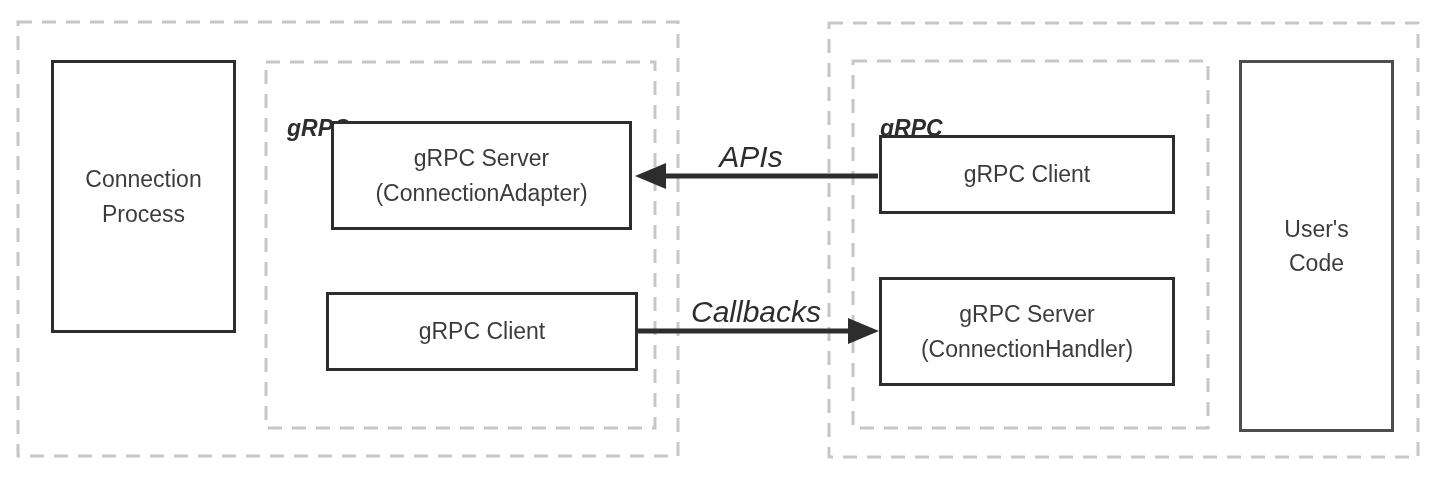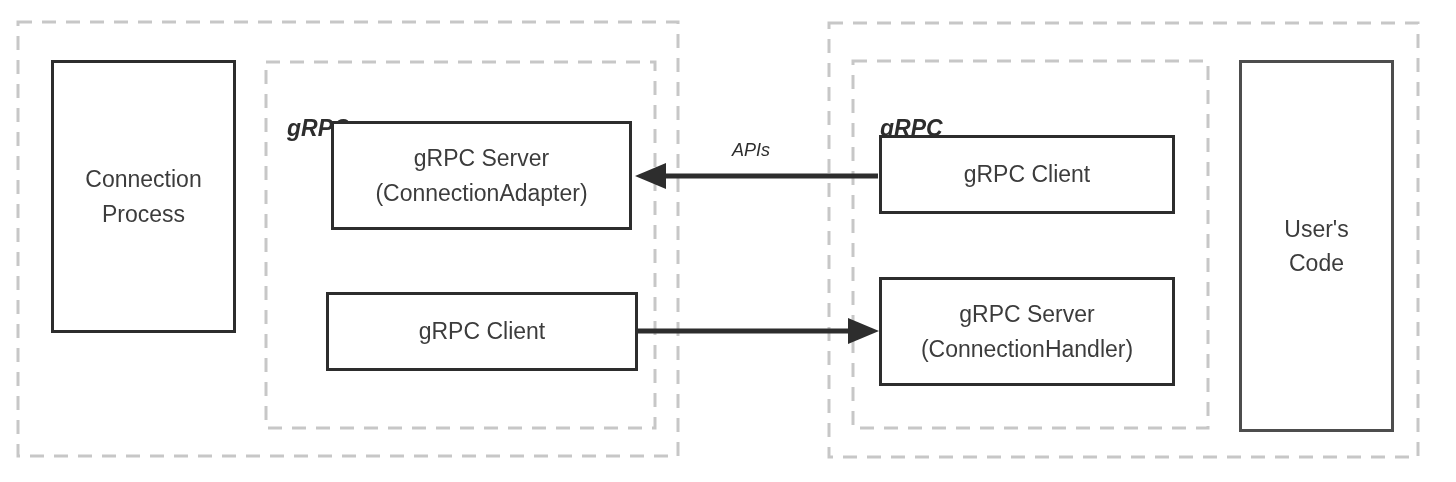--- a/index.html
+++ b/index.html
@@ -54,21 +54,21 @@
   .group-title {
     position: absolute;
     font-size: 23px;
     font-style: italic;
     font-weight: bold;
     color: #2d2d2d;
     margin-top: 44px;
   }
   .arrow-label {
     position: absolute;
-    font-size: 18px;
+    font-size: 30px;
     font-style: italic;
     color: #2d2d2d;
     text-align: center;
   }
 </style>
 </head>
 <body>
 
 <div class="canvas">
 
@@ -100,20 +100,21 @@
     <span>gRPC Server
 (ConnectionAdapter)</span>
   </div>
 
   <div class="solid-box" style="left:326px; top:292px; width:312px; height:79px;">
     <span>gRPC Client</span>
   </div>
 
   <div class="arrow-label" style="left:651px; top:140px; width:200px;">APIs</div>
 
+  <div class="arrow-label" style="left:656px; top:295px; width:200px;">Callbacks</div>
 
   <div class="group-title" style="left:880px; top:71px;">gRPC</div>
 
   <div class="solid-box" style="left:879px; top:135px; width:296px; height:79px;">
     <span>gRPC Client</span>
   </div>
 
   <div class="solid-box" style="left:879px; top:277px; width:296px; height:109px;">
     <span>gRPC Server
 (ConnectionHandler)</span>

